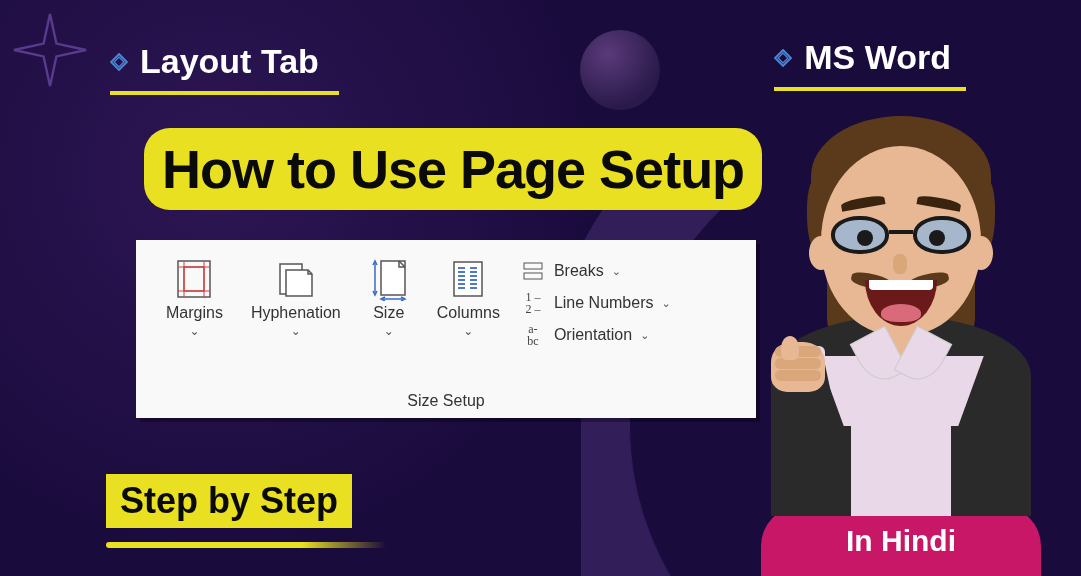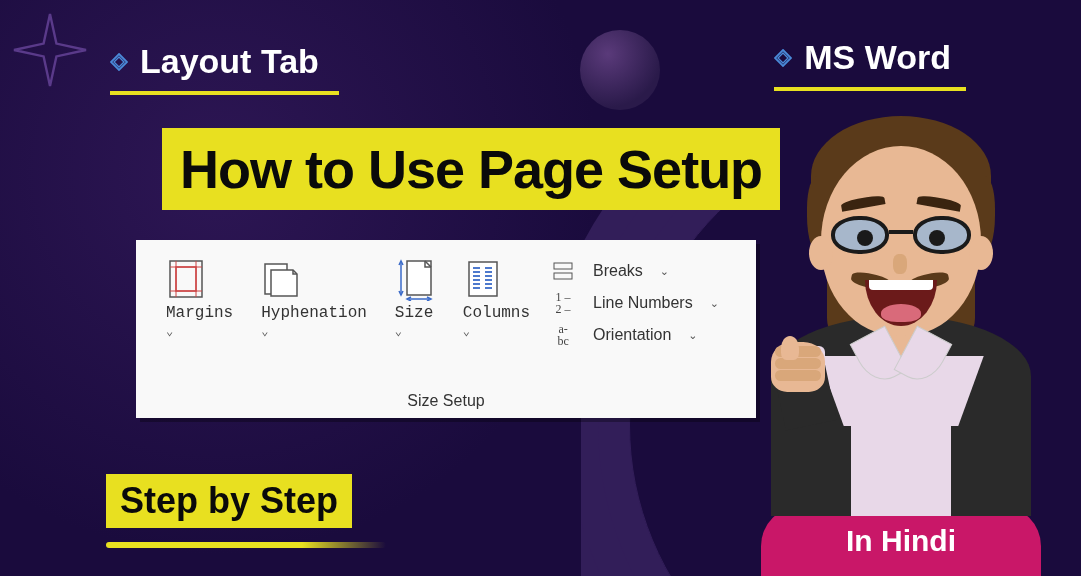--- a/index.html
+++ b/index.html
@@ -42,40 +42,41 @@
     }
     .tag .bullet { width: 18px; height: 18px; }
     .tag .label { color: #fff; font-size: 34px; font-weight: 700; }
     .tag .underline { position: absolute; bottom: -14px; left: 0; right: -20px; height: 4px; background: #e8e020; }
     
     .tag-left { top: 42px; left: 110px; }
     .tag-right { top: 38px; right: 130px; }
     .tag-right .underline { right: -15px; }
     
     .hero-title {
-      position: absolute; top: 128px; left: 162px;
+      position: absolute; top: 128px; left: 144px;
       background: #e8e020; color: #0a0a0a;
       padding: 10px 18px; font-size: 54px; font-weight: 700;
       letter-spacing: -1px;
+      border-radius: 26px;
     }
     
     .ribbon-panel {
       position: absolute; top: 240px; left: 136px;
       width: 620px; height: 178px; background: #f9f9f9;
       box-shadow: 4px 4px 0 rgba(0,0,0,.3);
       padding: 12px 16px 6px; color: #333;
     }
     .ribbon-items { display: flex; gap: 0; align-items: flex-start; height: 130px; }
-    .ribbon-btn { display: flex; flex-direction: column; align-items: flex-start; padding: 6px 14px 0; cursor: pointer; font-family: Liberation Mono, monospace; }
+    .ribbon-btn { display: flex; flex-direction: column; align-items: center; padding: 6px 14px 0; cursor: pointer; }
     .ribbon-btn .icon { width: 40px; height: 42px; display: flex; align-items: center; justify-content: center; }
     .ribbon-btn .label { font-size: 16px; color: #333; margin-top: 4px; }
     .ribbon-btn .chev { font-size: 12px; color: #555; margin-top: 2px; }
     
     .ribbon-side { display: flex; flex-direction: column; gap: 10px; padding-top: 8px; margin-left: 6px; }
-    .ribbon-row { display: flex; align-items: center; gap: 17px; cursor: pointer; }
+    .ribbon-row { display: flex; align-items: center; gap: 8px; cursor: pointer; }
     .ribbon-row .icon-sm { width: 26px; height: 22px; display: flex; align-items: center; justify-content: center; font-size: 14px; color: #444; }
     .ribbon-row .label { font-size: 16px; color: #333; }
     .ribbon-row .chev { font-size: 11px; color: #555; }
     
     .group-label { text-align: center; font-size: 16px; color: #333; position: absolute; bottom: 8px; left: 0; right: 0; }
     
     .step-badge {
       position: absolute; bottom: 48px; left: 106px;
       background: #e8e020; color: #0a0a0a;
       padding: 6px 14px; font-size: 36px; font-weight: 700;

